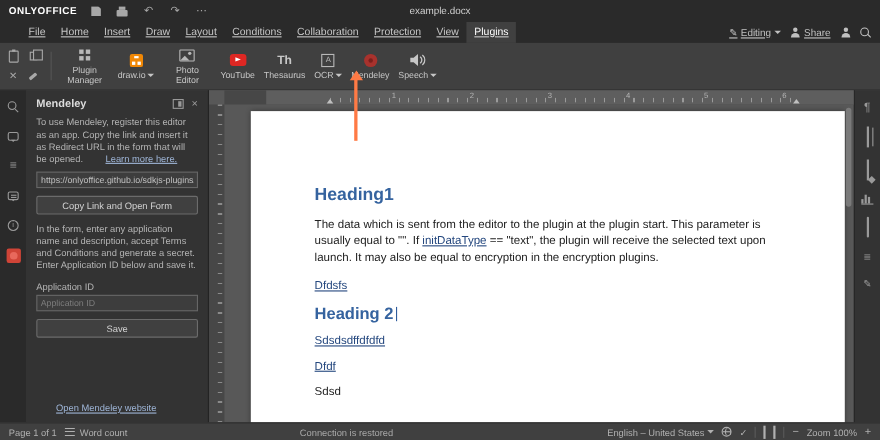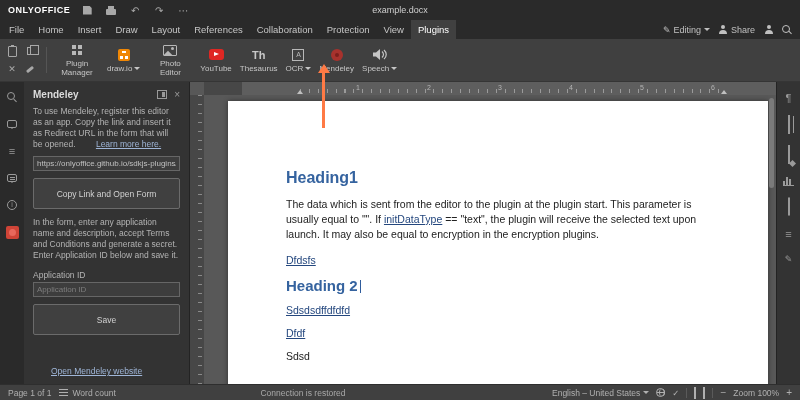--- a/index.html
+++ b/index.html
@@ -11,21 +11,21 @@
   #topbar { height:20px; background:#2a2a2a; display:flex; align-items:center;
     color:#b8b8b8; position:relative; padding:0 8px; gap:10px; }
   #logo { font-weight:bold; color:#fff; font-size:9px; letter-spacing:.5px;text-align:center; }
   #doc-title { position:absolute; left:50%; transform:translateX(-50%);
     color:#cfcfcf; font-size:9px; }
   .tb-ic { display:inline-flex; align-items:center; justify-content:center;
     width:14px; height:14px; color:#a8a8a8; font-size:10px; cursor:default; }
 
   
   #tabsrow { height:19px; background:#2a2a2a; display:flex; align-items:stretch;
-    font-size:9.5px; color:#c6c6c6; padding-left:2px; }
+    font-size:9.5px; color:#c6c6c6; padding-left:19px;text-decoration:underline; }
   .tab { padding:0 7px; display:flex; align-items:center; }
   .tab.active { background:#404040; color:#ffffff; }
   #tabs-right { margin-left:auto; display:flex; align-items:center; gap:9px;
     padding-right:8px; font-size:9px; color:#c0c0c0; }
   .caret { width:0; height:0; border-left:3px solid transparent;
     border-right:3px solid transparent; border-top:3px solid currentColor;
     display:inline-block; }
 
   
   .mag { position:relative; width:10px; height:10px; display:inline-block; }
@@ -134,21 +134,21 @@
   #panel-head-icons { margin-left:auto; display:flex; gap:7px; color:#9a9a9a; }
   .dock-ic { width:10px; height:9px; border:1.2px solid currentColor; position:relative; }
   .dock-ic::after { content:""; position:absolute; right:1px; top:1px; bottom:1px;
     width:3px; background:currentColor; }
   .close-x { font-size:10px; line-height:9px; }
   .p-link { color:#9fb6d8; text-decoration:underline;padding-left:18px; }
   .p-input { width:100%; background:#3d3d3d; border:1px solid #666; color:#c0c0c0;
     font-size:8px; height:15px; padding:1px 3px; margin-top:6px;
     font-family:"Liberation Sans", sans-serif; }
   .p-input::placeholder { color:#7d7d7d; }
-  .p-btn { width:100%; height:31px; margin-top:7px; background:#404040;
+  .p-btn { width:100%; height:17px; margin-top:7px; background:#404040;
     border:1px solid #6b6b6b; border-radius:2px; color:#d2d2d2; font-size:8.5px;
     font-family:"Liberation Sans", sans-serif; }
   #appid-label { display:block; margin-top:9px; margin-bottom:1px; }
   #panel-footer { position:absolute; bottom:7px; left:9px; }
 
   
   #docarea { flex:1; background:#585858; position:relative; overflow:hidden; }
   #hruler { position:absolute; top:0; left:14px; right:0; height:13px;
     background:#474747; }
   #hruler .active-zone { position:absolute; left:38px; width:540px; top:0; bottom:0;
@@ -195,21 +195,21 @@
   .rs-chart i { display:block; width:2px; background:currentColor; }
   .rs-shape { width:10px; height:10px; border:1.2px solid currentColor;
     transform:rotate(45deg); border-radius:1px; }
 
   
   #statusbar { height:16px; background:#404040; border-top:1px solid #2e2e2e;
     display:flex; align-items:center; padding:0 8px; gap:8px; font-size:8.5px;
     color:#b0b0b0; position:relative; }
   .wc-ic { width:9px; height:8px;
     background-image:repeating-linear-gradient(to bottom,#b0b0b0 0 1px,transparent 1px 3px); }
-  #conn-status { position:absolute; left:303px; transform:translateX(-50%); color:#a8a8a8; }
+  #conn-status { position:absolute; left:315px; transform:translateX(-50%); color:#a8a8a8; }
   #status-right { margin-left:auto; display:flex; align-items:center; gap:7px; }
   .globe { width:9px; height:9px; border:1px solid currentColor; border-radius:50%;
     position:relative; }
   .globe::before { content:""; position:absolute; top:3.2px; left:0; right:0; height:1px;
     background:currentColor; }
   .globe::after { content:""; position:absolute; top:0; bottom:0; left:50%; width:4px;
     margin-left:-2px; border-left:1px solid currentColor; border-right:1px solid currentColor;
     border-radius:50%; }
   .fitpage { width:7px; height:9px; border:1.2px solid currentColor; }
   .fitwidth { width:10px; height:7px; border:1.2px solid currentColor; }
@@ -232,21 +232,21 @@
   <span class="tb-ic">⋯</span>
   <span id="doc-title">example.docx</span>
 </div>
 
 <div id="tabsrow">
   <span class="tab">File</span>
   <span class="tab">Home</span>
   <span class="tab">Insert</span>
   <span class="tab">Draw</span>
   <span class="tab">Layout</span>
-  <span class="tab">References</span>
+  <span class="tab">Conditions</span>
   <span class="tab">Collaboration</span>
   <span class="tab">Protection</span>
   <span class="tab">View</span>
   <span class="tab active">Plugins</span>
   <div id="tabs-right">
     <span class="flex" style="gap:3px">
       <span class="pencil">✎</span>
       <span>Editing</span>
       <span class="caret"></span>
     </span>

